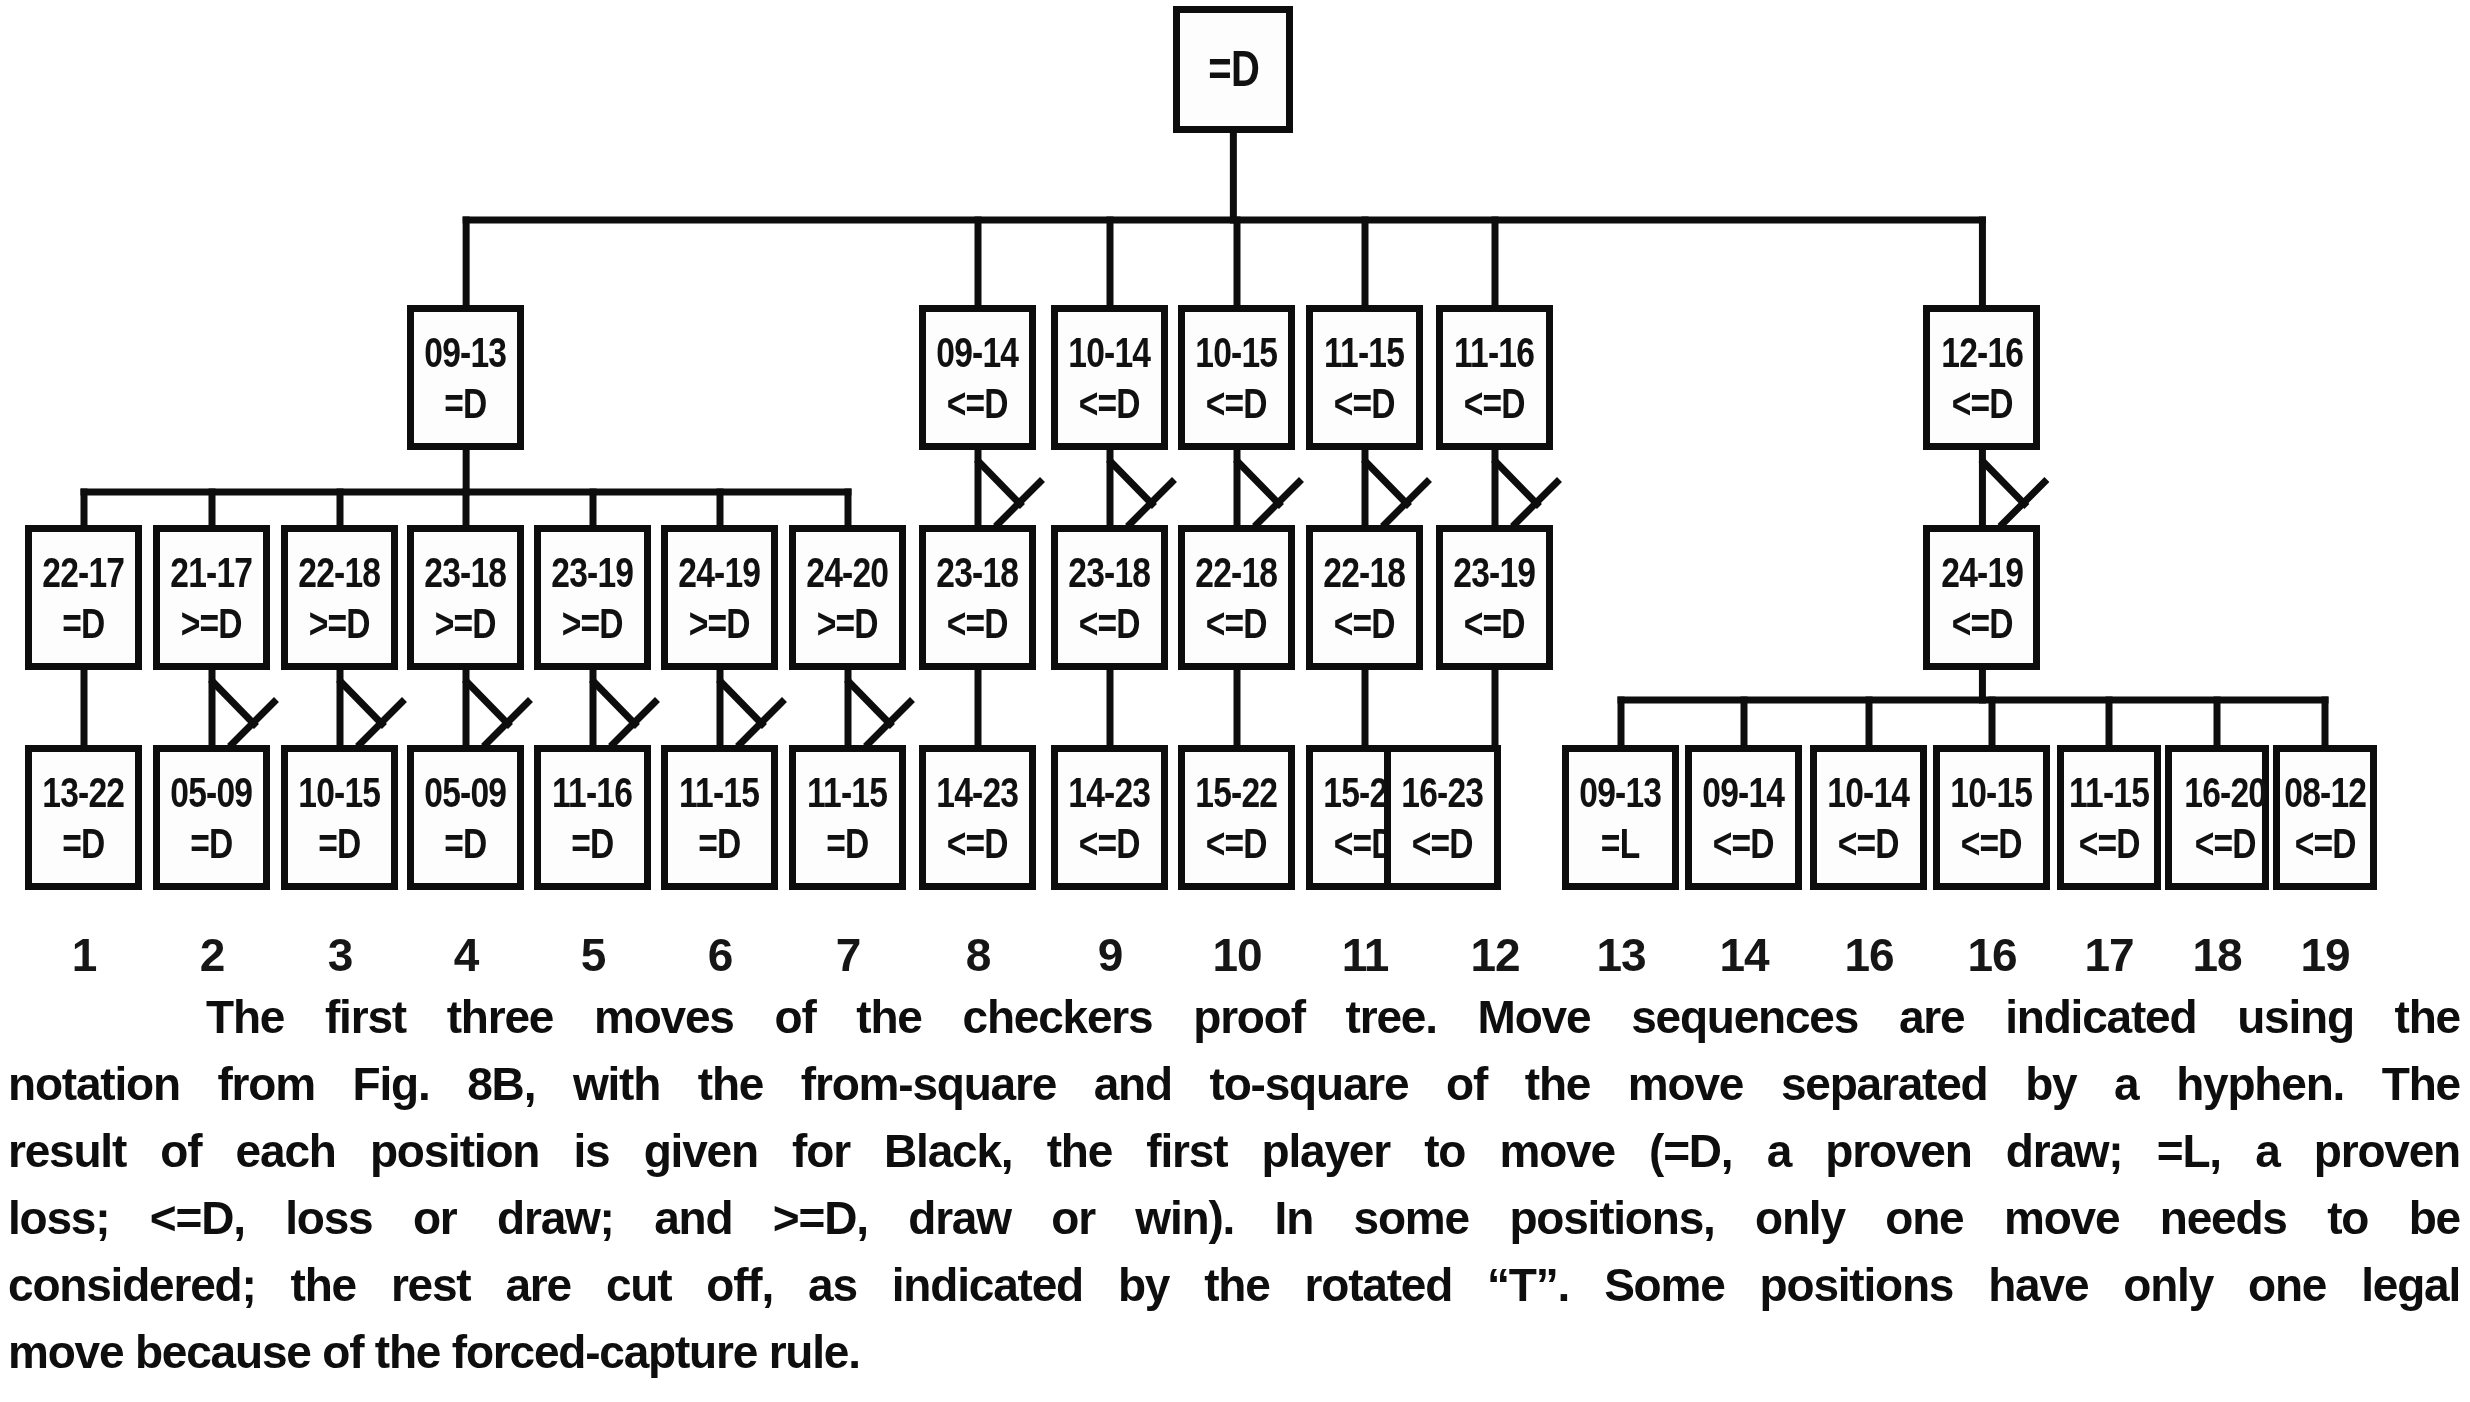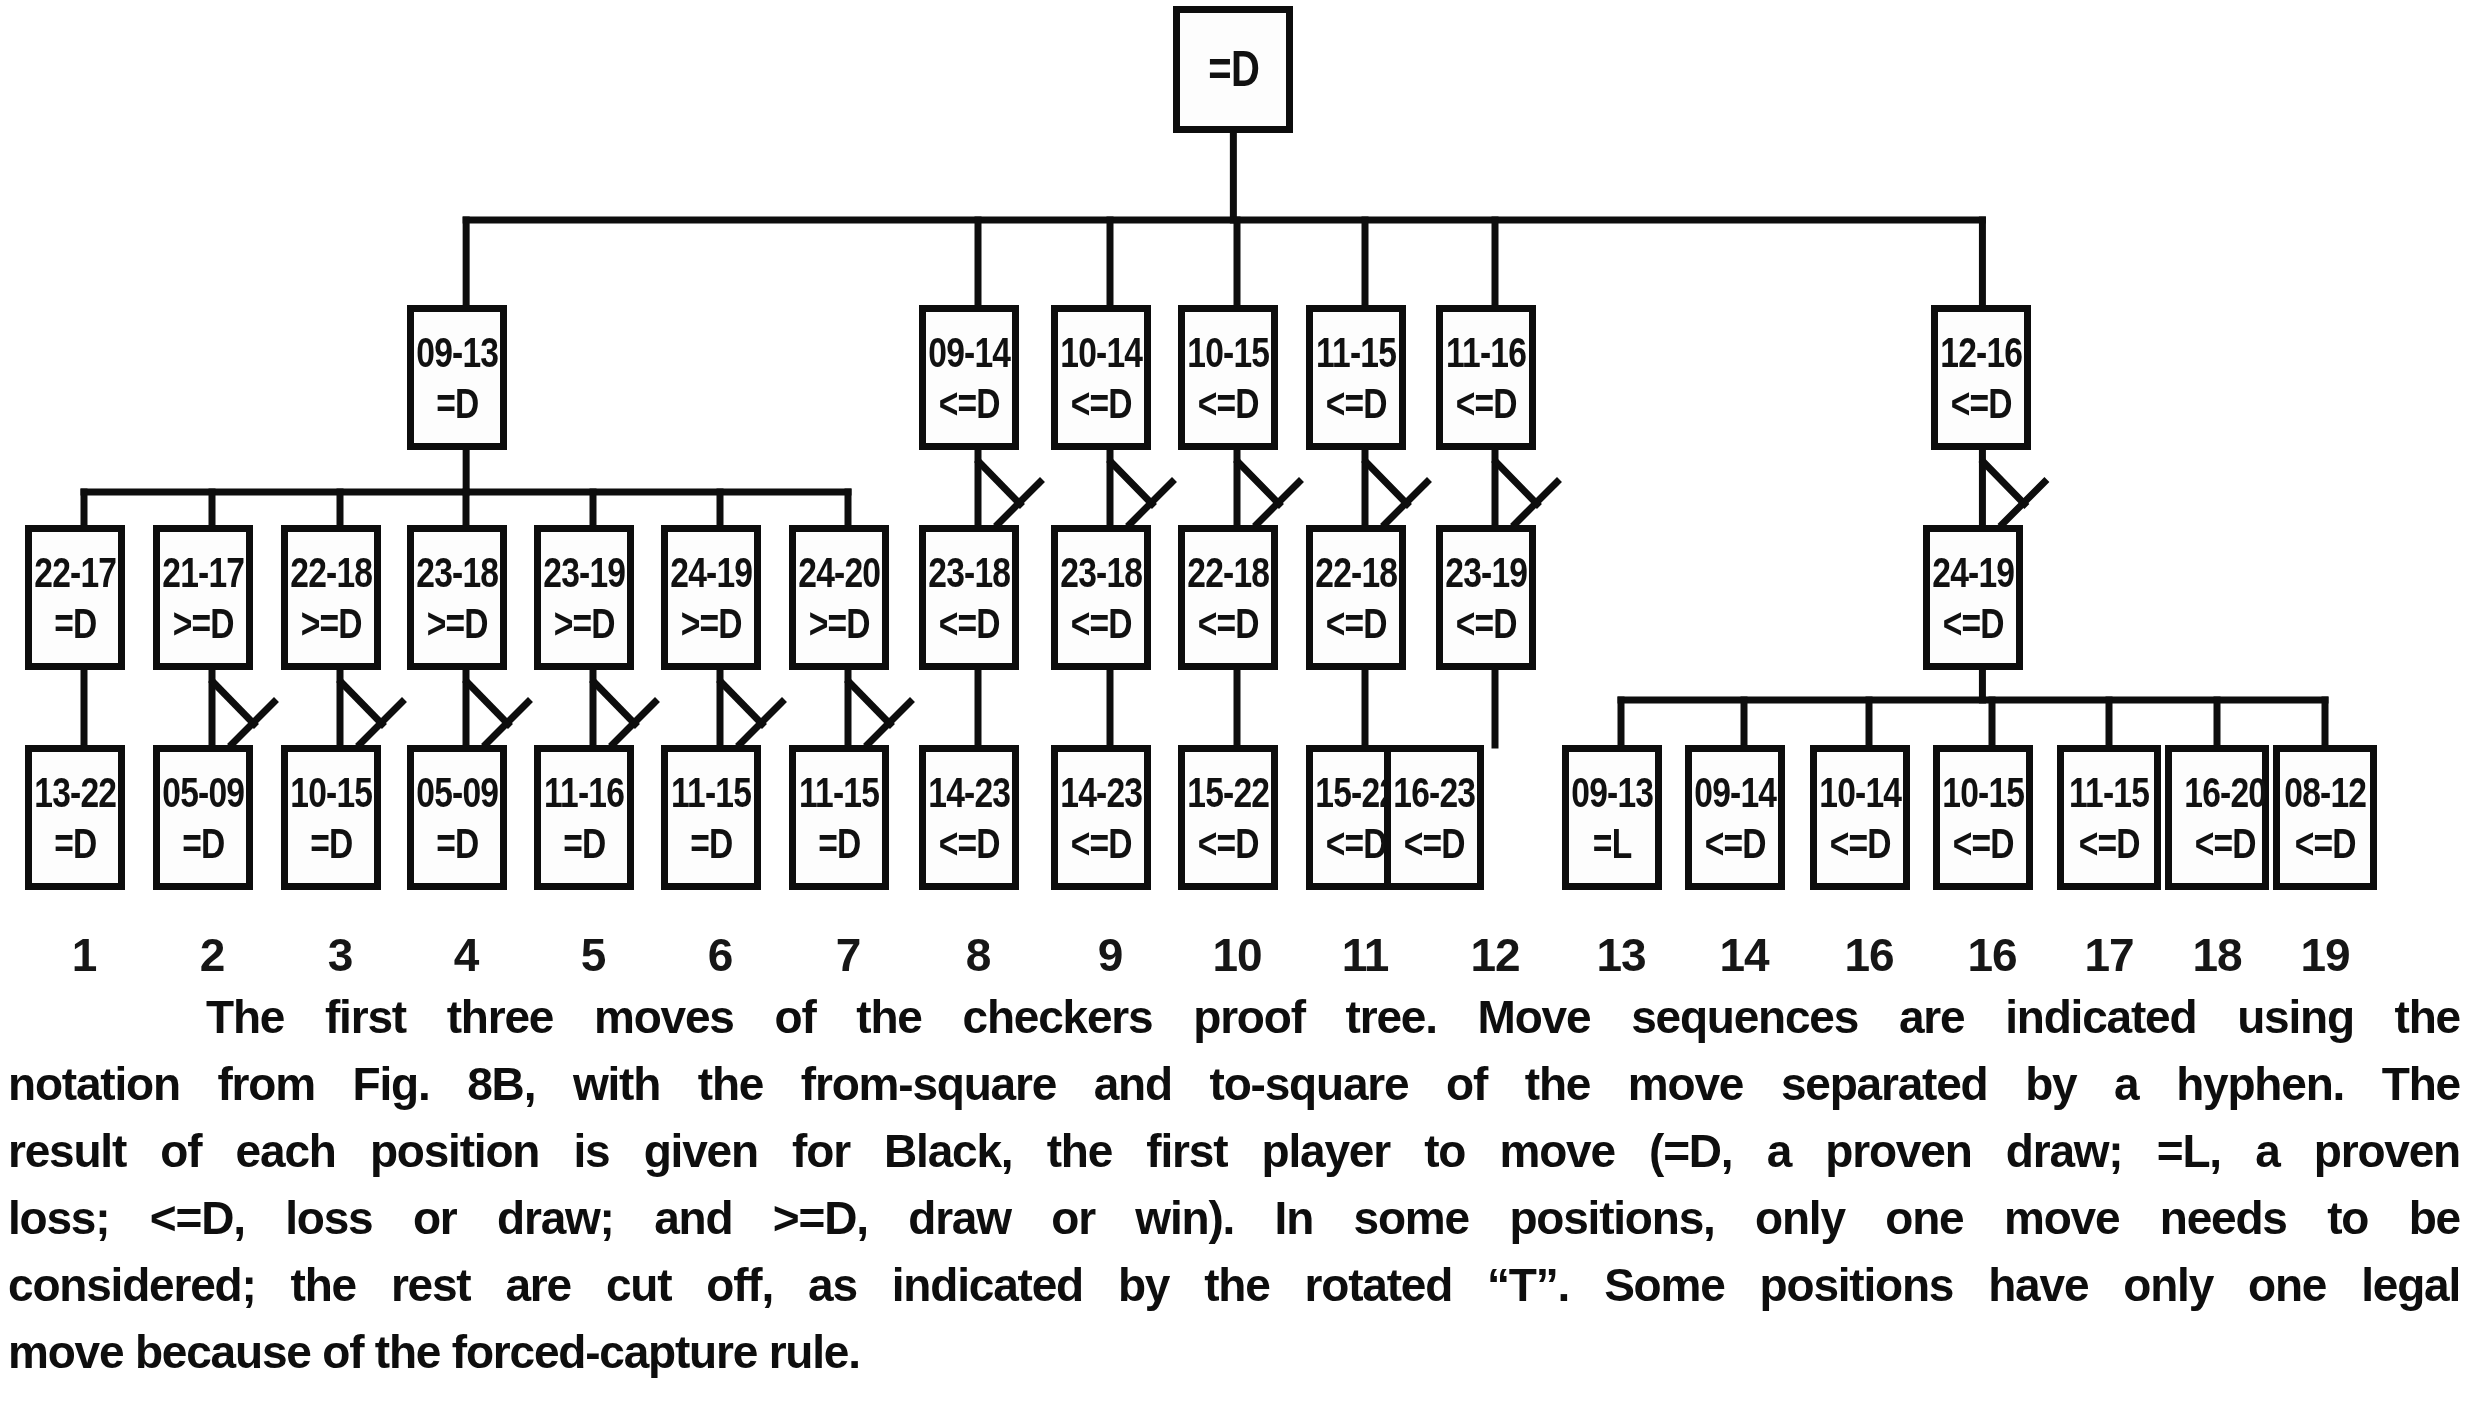--- a/index.html
+++ b/index.html
@@ -5,21 +5,21 @@
   html,body{margin:0;padding:0;}
   body{
     width:2470px;height:1402px;background:#ffffff;position:relative;overflow:hidden;
     font-family:"Liberation Sans", sans-serif;color:#0d0d0d;
   }
   #stage{position:absolute;left:0;top:0;width:2470px;height:980px;}
   #wires{position:absolute;left:0;top:0;}
   #wires line{stroke:#0d0d0d;stroke-width:7;stroke-linecap:square;fill:none;}
   .node{
     position:absolute;box-sizing:border-box;
-    width:100px;height:145px;border:7px solid #0d0d0d;background:#fdfdfd;
+    width:117px;height:145px;border:7px solid #0d0d0d;background:#fdfdfd;
     display:flex;flex-direction:column;align-items:center;justify-content:center;
     row-gap:4px;font-weight:bold;color:#111;
   }
   .node .mv,.node .rs{
     font-size:42px;line-height:47px;letter-spacing:-1px;white-space:nowrap;
     transform:scaleX(.8);
   }
   .node.root{width:120px;height:127px;}
   .node.root .rs{font-size:50px;}
   .node.narrow{width:104px;}
@@ -263,21 +263,21 @@
       </div>
       <div class="node" style="left: 1436px; top: 525px;">
         <div class="mv">23-19</div>
         <div class="rs">&lt;=D</div>
       </div>
       <div class="node" style="left: 1384px; top: 745px;">
         <div class="mv">16-23</div>
         <div class="rs">&lt;=D</div>
       </div>
       <div class="leafnum" style="left: 1435px;">12</div>
-      <div class="node" style="left: 1923.43px; top: 305px; margin-left: 8px;">
+      <div class="node" style="left: 1923.43px; top: 305px;">
         <div class="mv">12-16</div>
         <div class="rs">&lt;=D</div>
       </div>
       <div class="node" style="left: 1923.43px; top: 525px;">
         <div class="mv">24-19</div>
         <div class="rs">&lt;=D</div>
       </div>
       <div class="node" style="left: 1562px; top: 745px;">
         <div class="mv">09-13</div>
         <div class="rs">=L</div>

